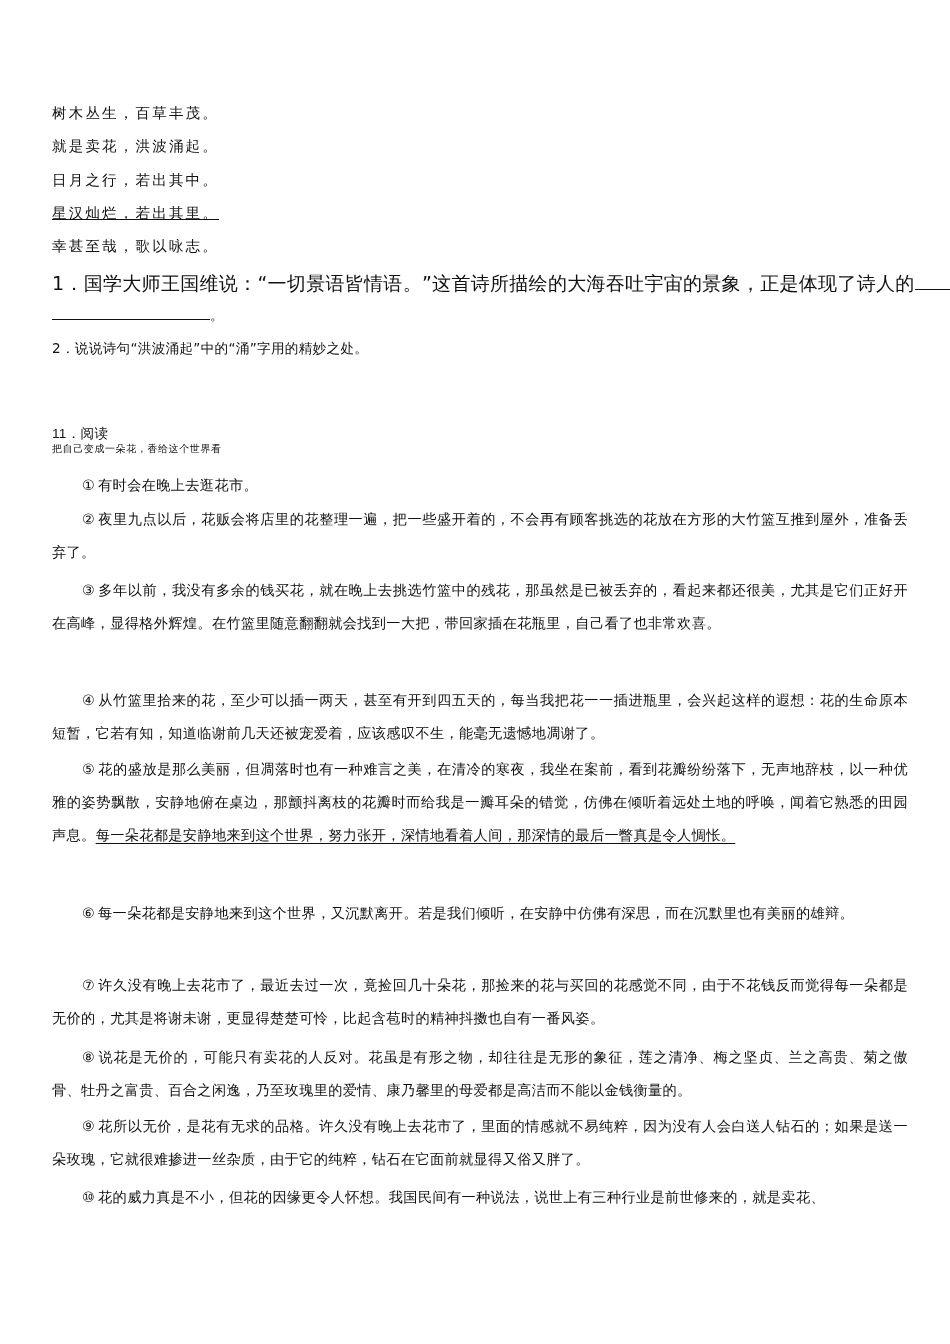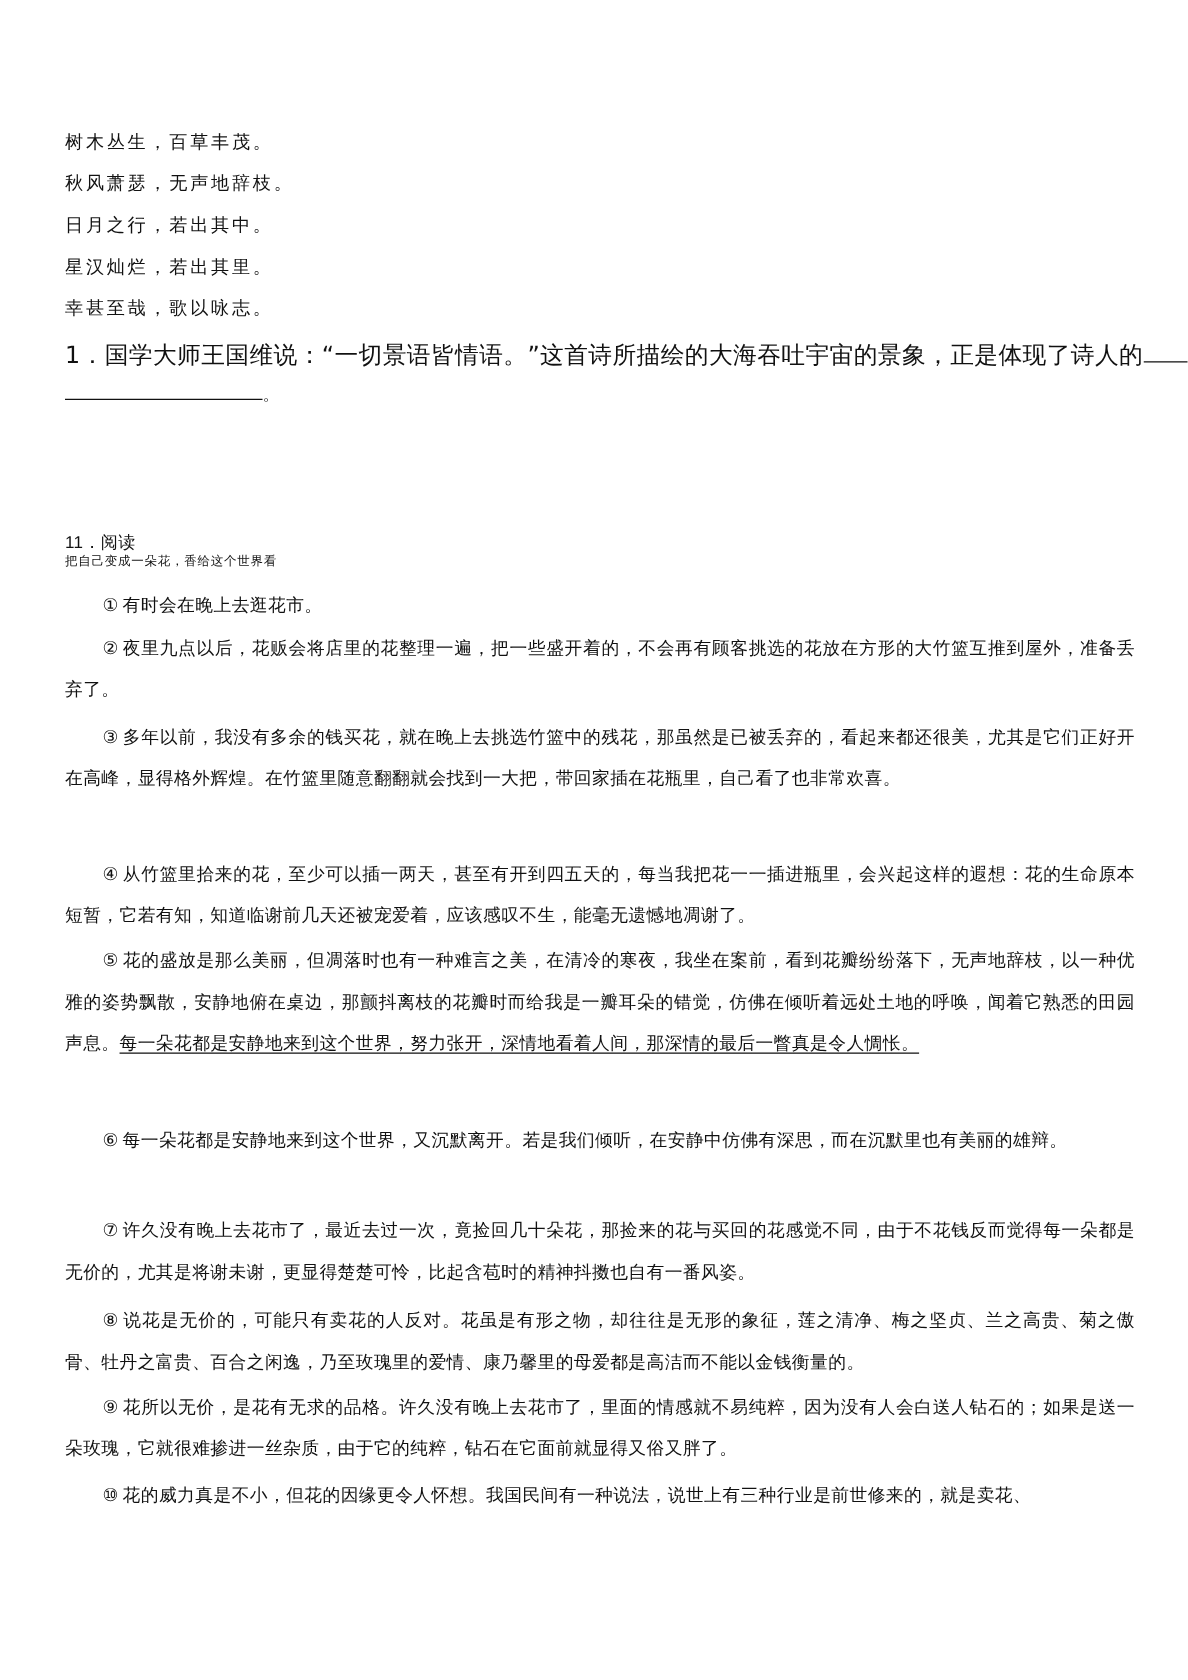--- a/index.html
+++ b/index.html
@@ -85,32 +85,35 @@
       background: #111;
       border-radius: 50%;
     }
   </style>
 </head>
 <body>
 
 <div class="page">
 
   <div class="line poem" style="top:104px;">树木丛生，百草丰茂。</div>
-  <div class="line poem" style="top:137px;">秋风萧瑟，无声地辞枝。</div>
+  <div class="line poem" style="top:137px;">就是卖花，洪波涌起。</div>
   <div class="line poem" style="top:171px;">日月之行，若出其中。</div>
-  <div class="line poem" style="top:204px;">星汉灿烂，若出其里。</div>
+  <div class="line poem" style="top:204px;text-decoration:underline;">星汉灿烂，若出其里。</div>
   <div class="line poem" style="top:237px;">幸甚至哉，歌以咏志。</div>
 
   <div class="line q" style="top:271px; font-family:'DejaVu Sans','Liberation Sans',sans-serif; font-size:19px;">
     <span>1．</span><span>国学大师王国维说：“一切景语皆情语。”这首诗所描绘的大海吞吐宇宙的景象，正是体现了诗人的</span><span class="blank" style="width:100px;"></span>
   </div>
   <div class="line q" style="top:305px; font-family:'DejaVu Sans','Liberation Sans',sans-serif; font-size:13.6px;">
     <span class="blank" style="width:158px;"></span><span>。</span>
   </div>
 
+  <div class="line q" style="top:340px; font-family:'DejaVu Sans','Liberation Sans',sans-serif; font-size:13.6px;">
+    <span>2．</span><span>说说诗句“洪波涌起”中的“涌”字用的精妙之处。</span>
+  </div>
 
 
   <div class="line q" style="top:410px; font-family:Liberation Sans, sans-serif; font-size:13.6px;margin-top:15px;">
     <span>11．</span><span>阅读</span>
   </div>
 
   <div class="line" style="top:442px; font-size:10px;">把自己变成一朵花，香给这个世界看</div>
 
   <div class="para" style="top:469px;">
     <span class="num">①</span><span>有时会在晚上去逛花市。</span>

